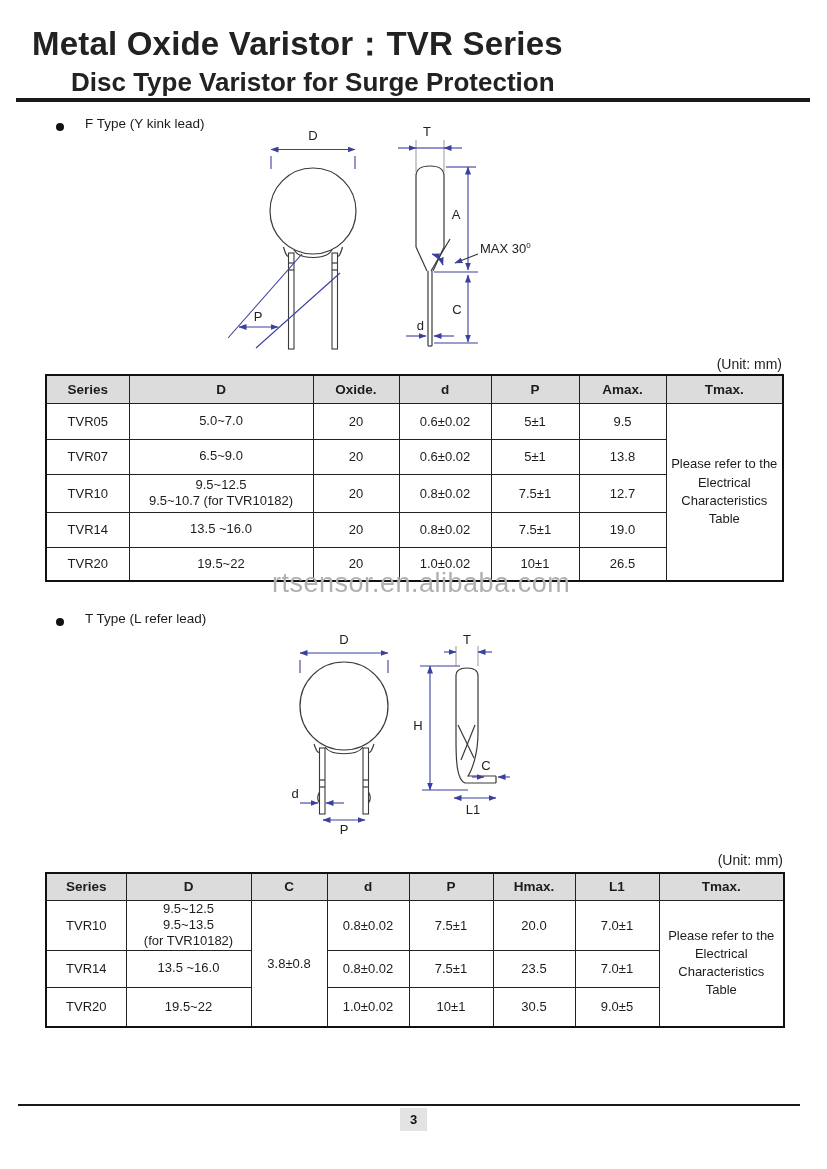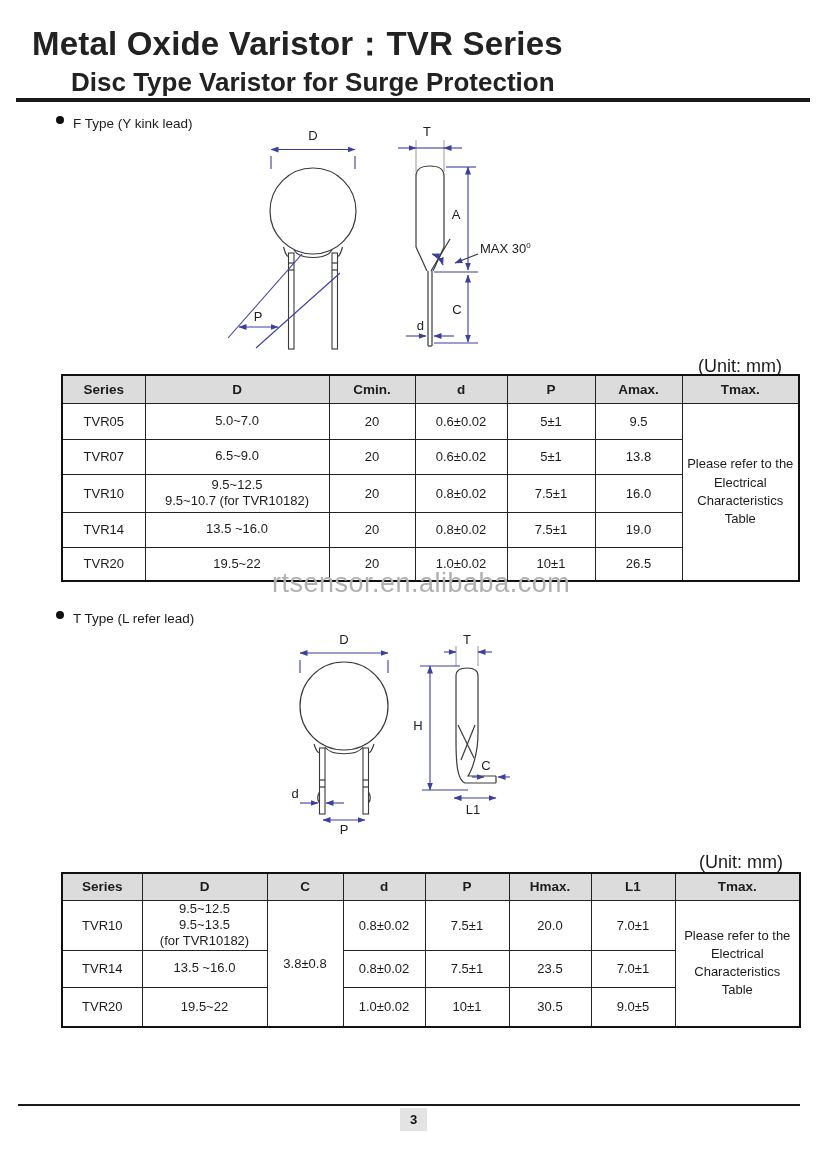--- a/index.html
+++ b/index.html
@@ -10,36 +10,36 @@
   html,body{margin:0;padding:0;}
   body{
     width:827px;height:1169px;position:relative;background:#ffffff;
     font-family:"Liberation Sans","DejaVu Sans",sans-serif;color:var(--c-text);
     overflow:hidden;
   }
   .abs{position:absolute;}
   .page-title{left:32px;top:22px;font-size:33px;font-weight:bold;letter-spacing:0.2px;color:#222;white-space:nowrap;}
   .page-subtitle{left:24px;top:67px;font-size:26px;font-weight:bold;color:#222;white-space:nowrap;margin-left:47px;}
   .title-rule{left:16px;top:98px;width:794px;height:4px;background:var(--c-rule);}
-  .bullet-row{display:flex;align-items:flex-start;gap:9px;}
+  .bullet-row{display:flex;align-items:flex-end;gap:21px;}
   .bullet-dot{width:8px;height:8px;border-radius:50%;background:#111;flex:0 0 auto;}
   .bullet-label{font-size:13.5px;color:#1c1c1c;}
   .bullet-f{left:56px;top:116px;}
   .bullet-t{left:56px;top:611px;}
-  .unit-note{font-size:18px;color:#1c1c1c;}
+  .unit-note{font-size:14px;color:#1c1c1c;}
   .unit-f{right:45px;top:356px;}
   .unit-t{right:44px;top:852px;}
   .watermark{left:272px;top:568px;font-size:27px;color:var(--c-watermark);letter-spacing:0.5px;white-space:nowrap;}
   table.spec{border-collapse:collapse;table-layout:fixed;background:#fff;}
   table.spec td,table.spec th{
     border:1.5px solid #222;text-align:center;vertical-align:middle;
     font-size:13px;padding:0 2px;color:#1c1c1c;overflow:hidden;
   }
   table.spec th{background:var(--c-header_bg);font-weight:bold;font-size:13.5px;}
-  table.spec{border:2px solid #111;margin-left:16px;}
+  table.spec{border:2px solid #111;}
   .table-f{left:45px;top:374px;}
   .table-t{left:45px;top:872px;}
   .dline{display:block;line-height:1.25;}
   .note-cell{line-height:1.4;padding:0 6px;}
   .footer-rule{left:18px;top:1104px;width:782px;height:2px;background:#1a1a1a;}
   .page-num{left:400px;top:1108px;width:27px;height:23px;background:var(--c-pagenum_bg);
     display:flex;align-items:center;justify-content:center;font-size:13px;font-weight:bold;color:#111;}
   svg text{font-family:"Liberation Sans","DejaVu Sans",sans-serif;font-size:13px;fill:#222;}
   .ol{stroke:var(--c-outline);fill:none;stroke-width:1.2;}
   .olf{stroke:var(--c-outline);fill:#ffffff;stroke-width:1.1;}
@@ -131,21 +131,21 @@
       <col style="width:86px">
       <col style="width:92px">
     <col style="width:88px">
       <col style="width:87px">
       <col style="width:117px">
   </colgroup>
   <tbody>
       <tr style="height:28px">
     <th>Series</th>
     <th>D</th>
-    <th>Cmin.</th>
+    <th>Oxide.</th>
     <th>d</th>
     <th>P</th>
     <th>Amax.</th>
     <th>Tmax.</th>
   </tr>
   <tr style="height:36px">
     <td>TVR05</td>
     <td>
           <span class="dline">5.0~7.0</span>
         </td>
@@ -167,21 +167,21 @@
   </tr>
   <tr style="height:38px">
     <td>TVR10</td>
     <td>
       <span class="dline">9.5~12.5</span>
       <span class="dline">9.5~10.7 (for TVR10182)</span>
     </td>
     <td>20</td>
     <td>0.8±0.02</td>
     <td>7.5±1</td>
-    <td>16.0</td>
+    <td>12.7</td>
   </tr>
   <tr style="height:35px">
     <td>TVR14</td>
     <td>
           <span class="dline">13.5 ~16.0</span>
         </td>
     <td>20</td>
     <td>0.8±0.02</td>
     <td>7.5±1</td>
     <td>19.0</td>

